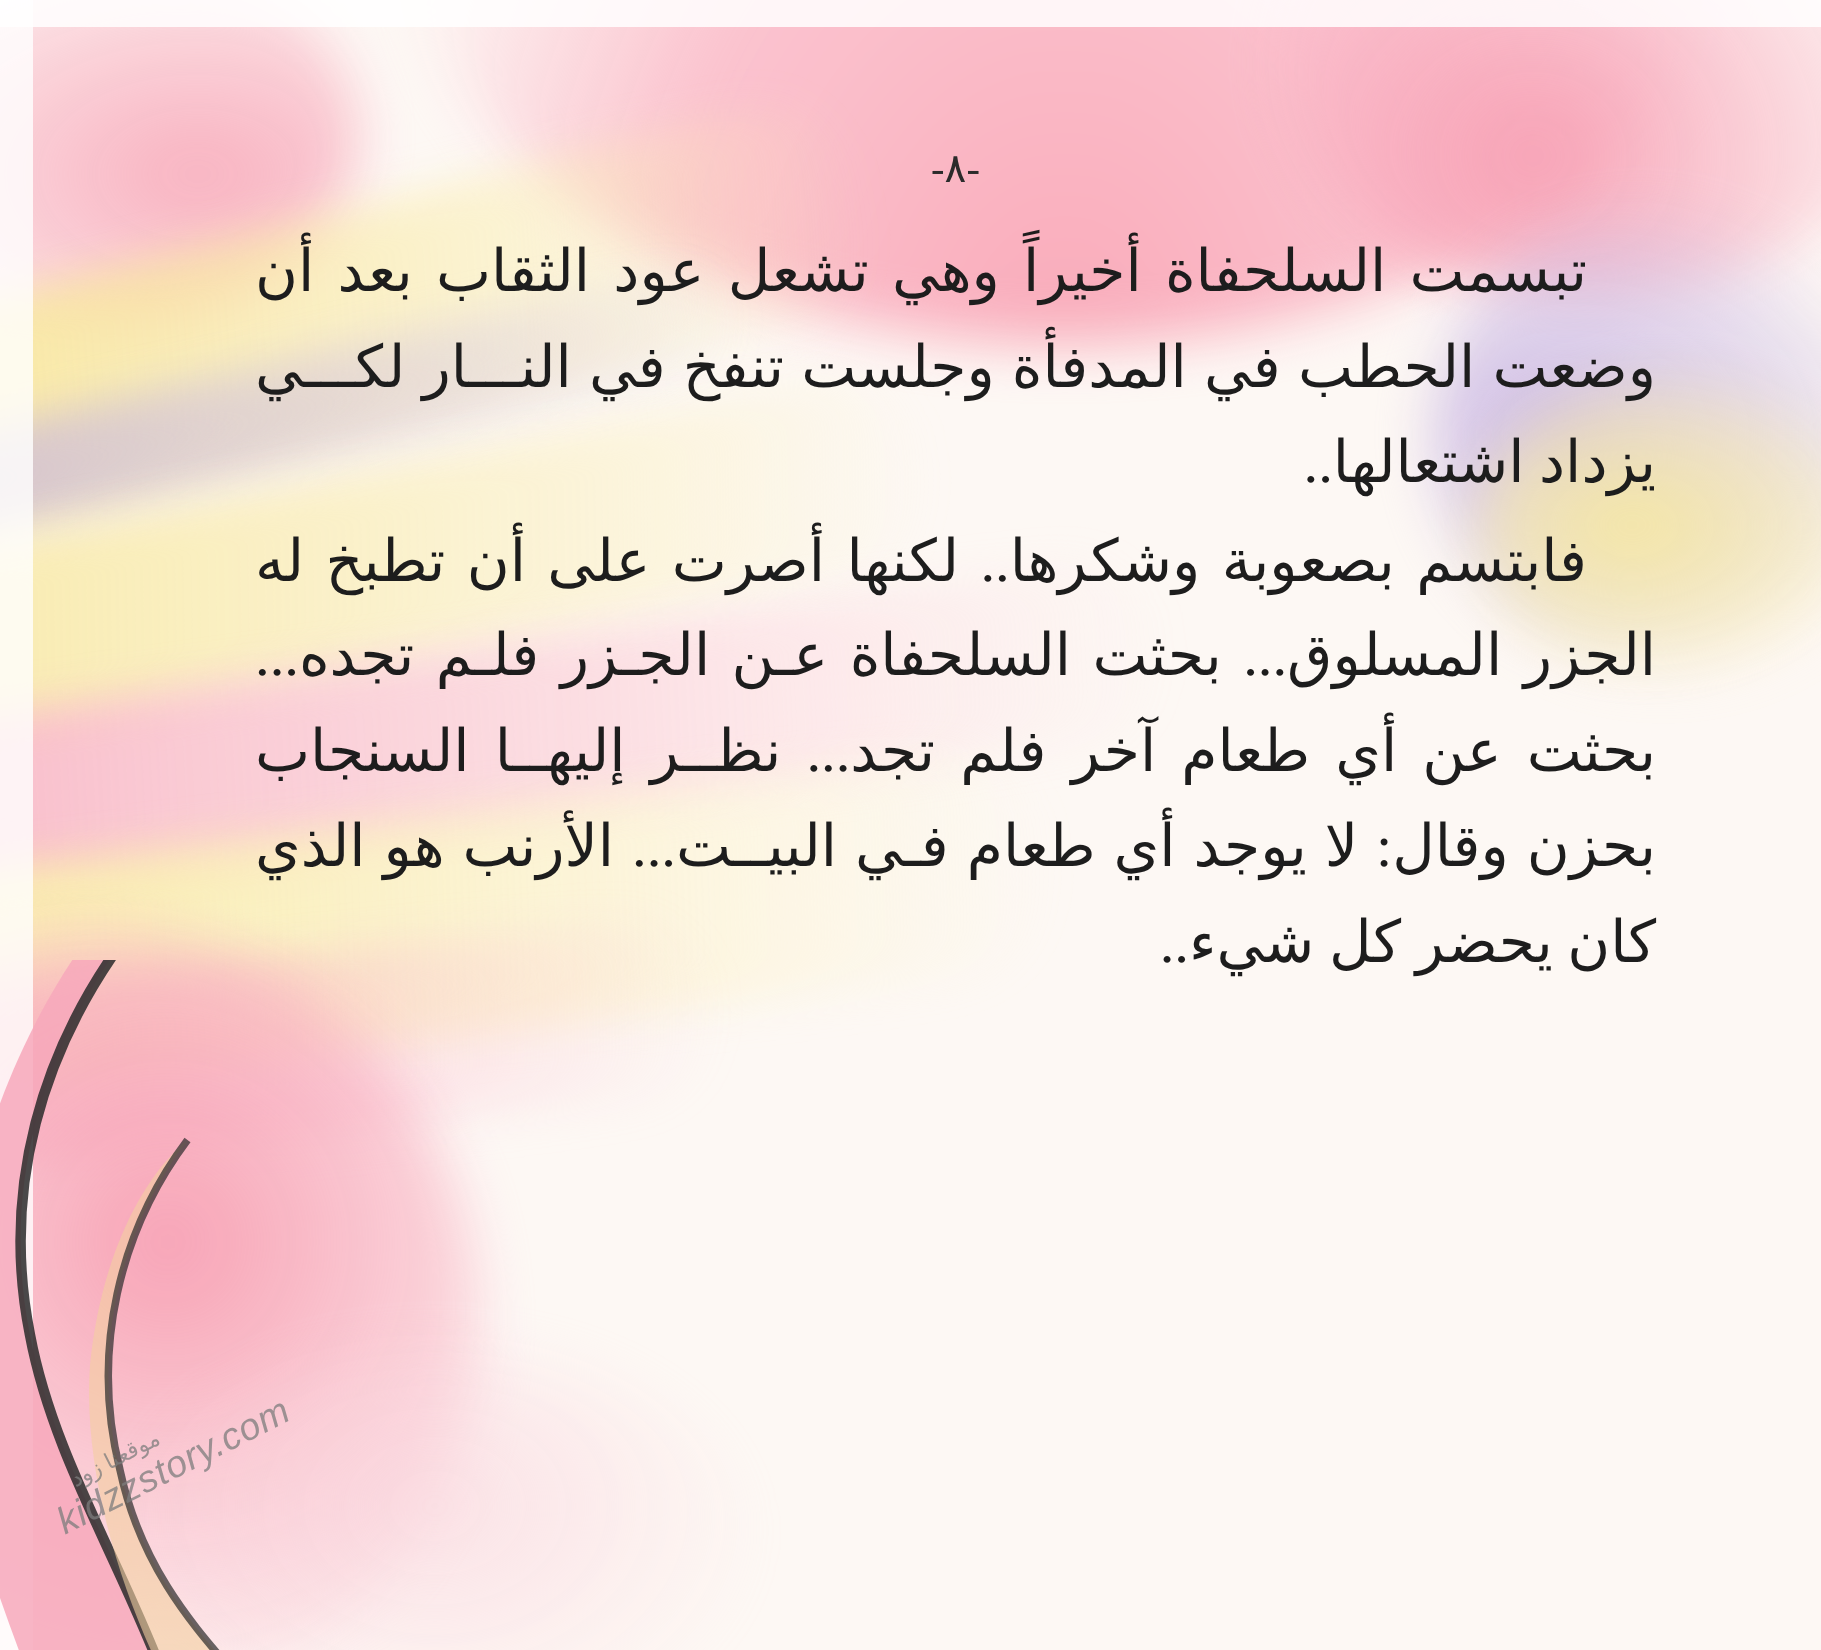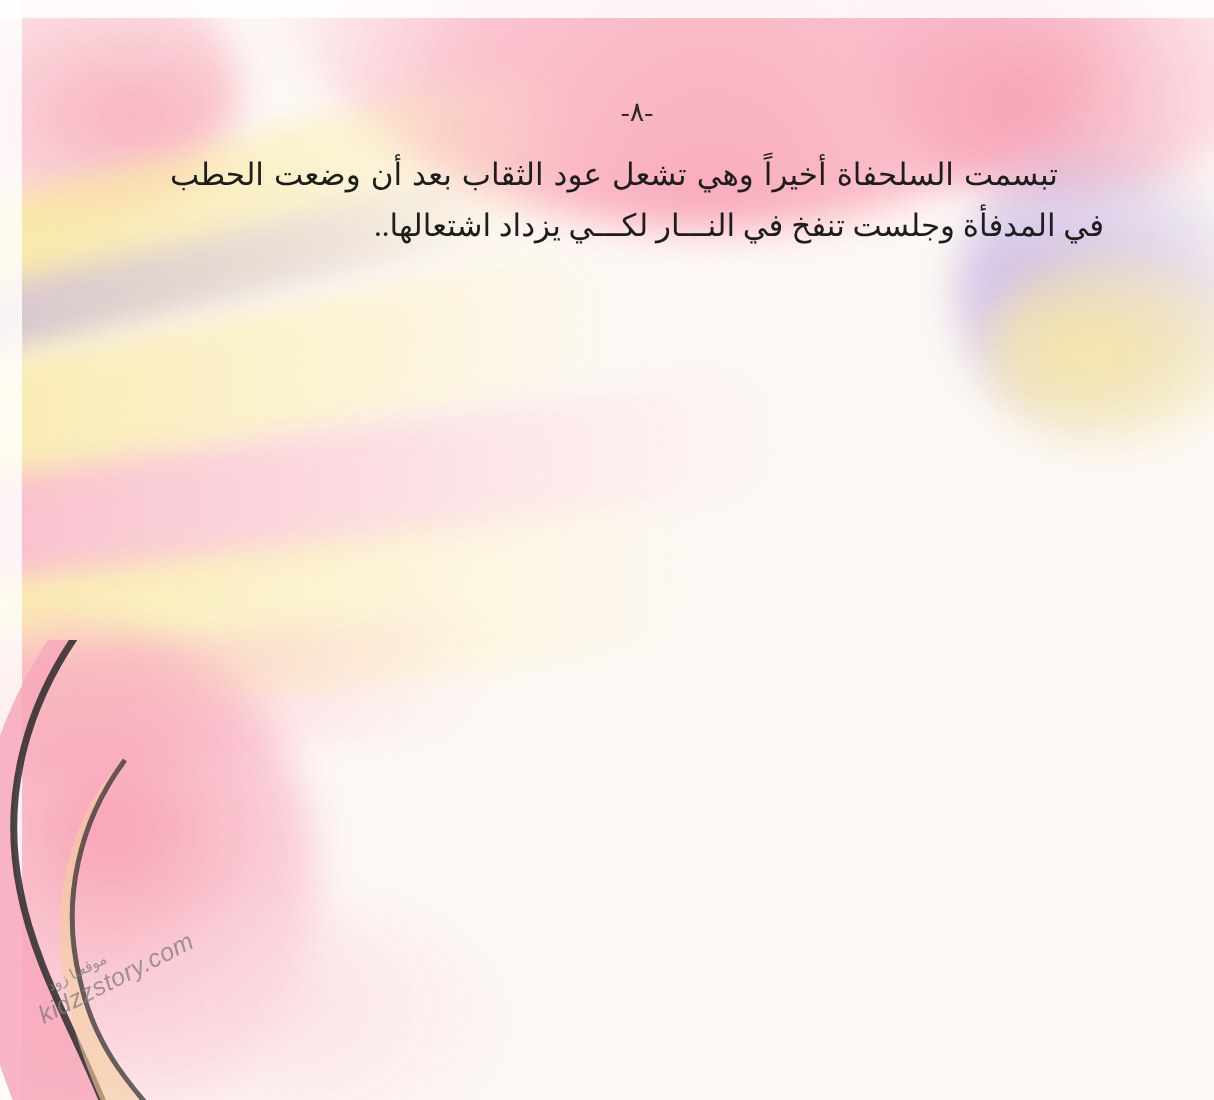--- a/index.html
+++ b/index.html
@@ -148,21 +148,21 @@
   .page-number {
     margin-top: 96px;
     text-align: center;
     font-size: 27px;
     color: #2b2b2b;
     letter-spacing: 1px;
     font-family: "Liberation Serif", serif;
   }
   .body-text {
     margin-top: 22px;
-    font-size: 31px;
+    font-size: 39px;
     line-height: 1.63;
     color: #1d1d1d;
     text-align: justify;
     text-justify: inter-word;
     font-family: "Liberation Serif", serif;
   }
   .body-text p {
     margin: 0 0 2px 0;
     text-indent: 46px;
   }
@@ -234,20 +234,21 @@
       <path d="M120 -10 C 70 60, 40 150, 60 250 C 75 330, 120 400, 150 480" fill="none" stroke="#2a2a2a" stroke-width="7" opacity="0.85"></path>
       <path d="M165 120 C 120 180, 100 260, 120 340 C 135 410, 175 450, 200 480 L 150 480 C 120 420, 95 340, 100 270 C 108 190, 140 140, 165 120 Z" fill="#f3cfa0" opacity="0.6"></path>
       <path d="M165 120 C 120 180, 100 260, 120 340 C 135 410, 175 450, 200 480" fill="none" stroke="#2a2a2a" stroke-width="5" opacity="0.7"></path>
     </svg>
   </div>
 
   <div class="content">
     <div class="page-number">-٨-</div>
     <div class="body-text">
       <p>تبسمت السلحفاة أخيراً وهي تشعل عود الثقاب بعد أن وضعت الحطب في المدفأة وجلست تنفخ في النـــار لكـــي يزداد اشتعالها..</p>
+      <p class="para-3">فابتسم بصعوبة وشكرها.. لكنها أصرت على أن تطبخ له الجزر المسلوق... بحثت السلحفاة عـن الجـزر فلـم تجده... بحثت عن أي طعام آخر فلم تجد... نظــر إليهــا السنجاب بحزن وقال: لا يوجد أي طعام فـي البيــت... الأرنب هو الذي كان يحضر كل شيء..</p>
     </div>
   </div>
 
   <div class="watermark">
     <span class="wm-ar">موقعنا زود</span>
     <span class="wm-main">kidzzstory.com</span>
   </div>
 
 </div>
 

